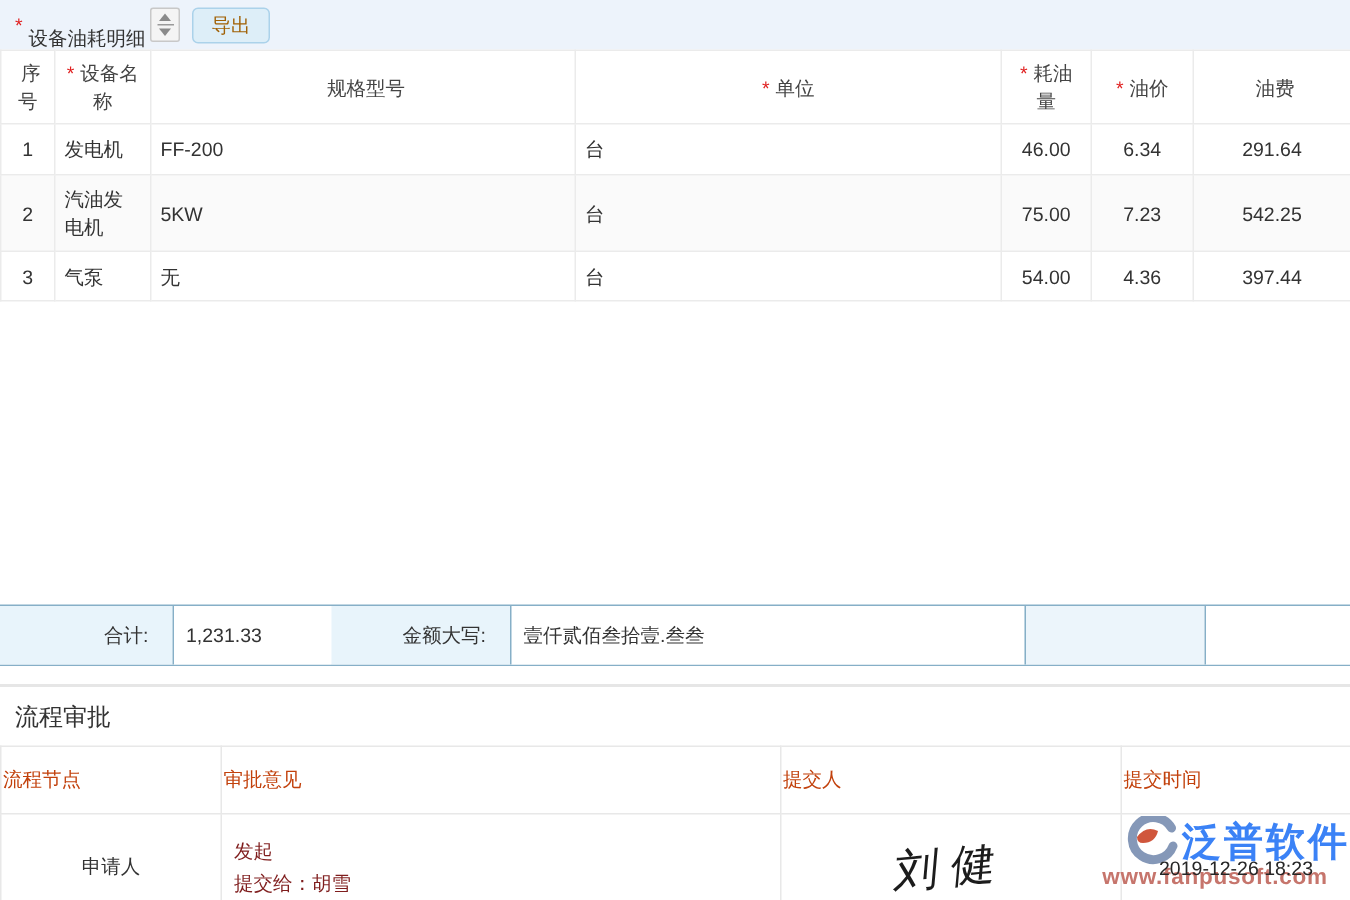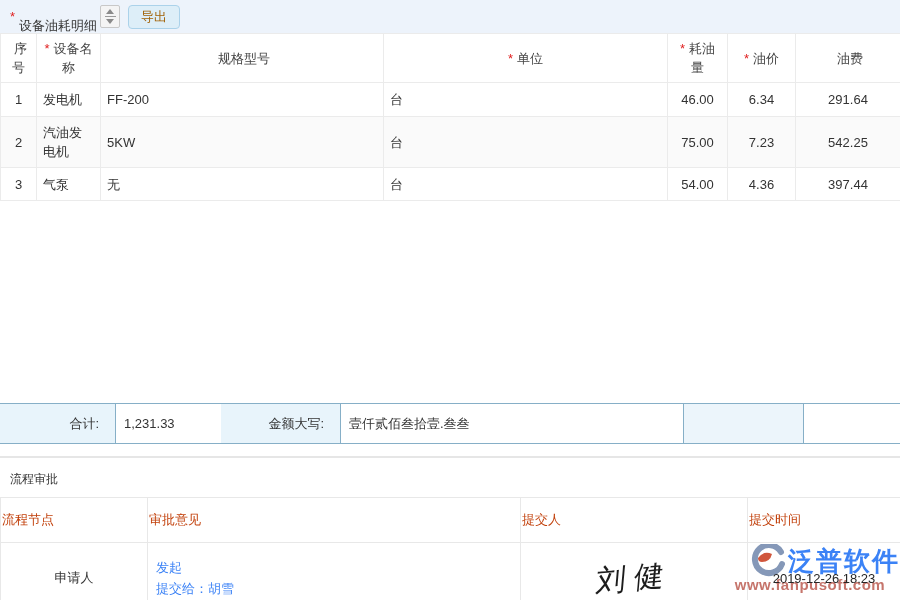--- a/index.html
+++ b/index.html
@@ -32,26 +32,26 @@
   .sum-cell{box-sizing:border-box;display:flex;align-items:center;height:100%;font-size:13px;}
   .sum-label{background:#e8f4fb;justify-content:flex-end;padding-right:16px;color:#333;}
   .sum-value{background:#fff;border-left:1px solid #86afc7;padding-left:8px;}
   .sum-empty-blue{background:#ecf5fb;border-left:1px solid #86afc7;}
   .sum-empty-white{background:#fff;border-left:1px solid #86afc7;}
   .w-total-label{width:115px;} .w-total-val{width:106px;} .w-words-label{width:119px;}
   .w-words-val{width:343px;} .w-empty1{width:120px;} .w-empty2{width:97px;}
 
   
   .section-sep{position:absolute;left:0;top:456px;width:900px;height:2px;background:#e6e6e6;}
-  .approval-title{position:absolute;left:10px;top:462px;height:34px;line-height:34px;font-size:12px;color:#333;}
+  .approval-title{position:absolute;left:10px;top:462px;height:34px;line-height:34px;font-size:16px;color:#333;}
   .approval-table{position:absolute;left:0;top:497px;width:900px;}
   .approval-table th,.approval-table td{border:1px solid #e8e8e8;font-weight:normal;font-size:13px;}
   .approval-table th{height:42px;text-align:left;vertical-align:middle;color:#c2410c;background:#fff;}
   .approval-table td{height:70px;vertical-align:middle;padding:0 8px;}
-  .green{color:#3b82f6;line-height:21px;}
+  .green{color:#7f1d1d;line-height:21px;}
   .sig{display:inline-block;font-family:"DejaVu Serif","Liberation Serif",serif;font-size:30px;color:#1c1c1c;transform:rotate(-5deg) skewX(-10deg);letter-spacing:8px;}
   .time-cell{text-align:center;position:relative;}
   .time-text{position:relative;z-index:3;color:#262626;font-size:13px;}
 
   
   .watermark{position:absolute;left:720px;top:544px;width:180px;z-index:1;pointer-events:none;}
   .wm-brand-row{display:flex;align-items:center;justify-content:flex-end;height:34px;}
   .wm-brand{font-size:26px;font-weight:bold;color:#3b82f6;letter-spacing:2px;line-height:34px;}
   .wm-url{text-align:center;font-size:15px;font-weight:bold;color:#c6756c;letter-spacing:.5px;margin-top:-2px;}
   .wm-logo{width:38px;height:34px;margin-right:2px;flex:0 0 auto;}

